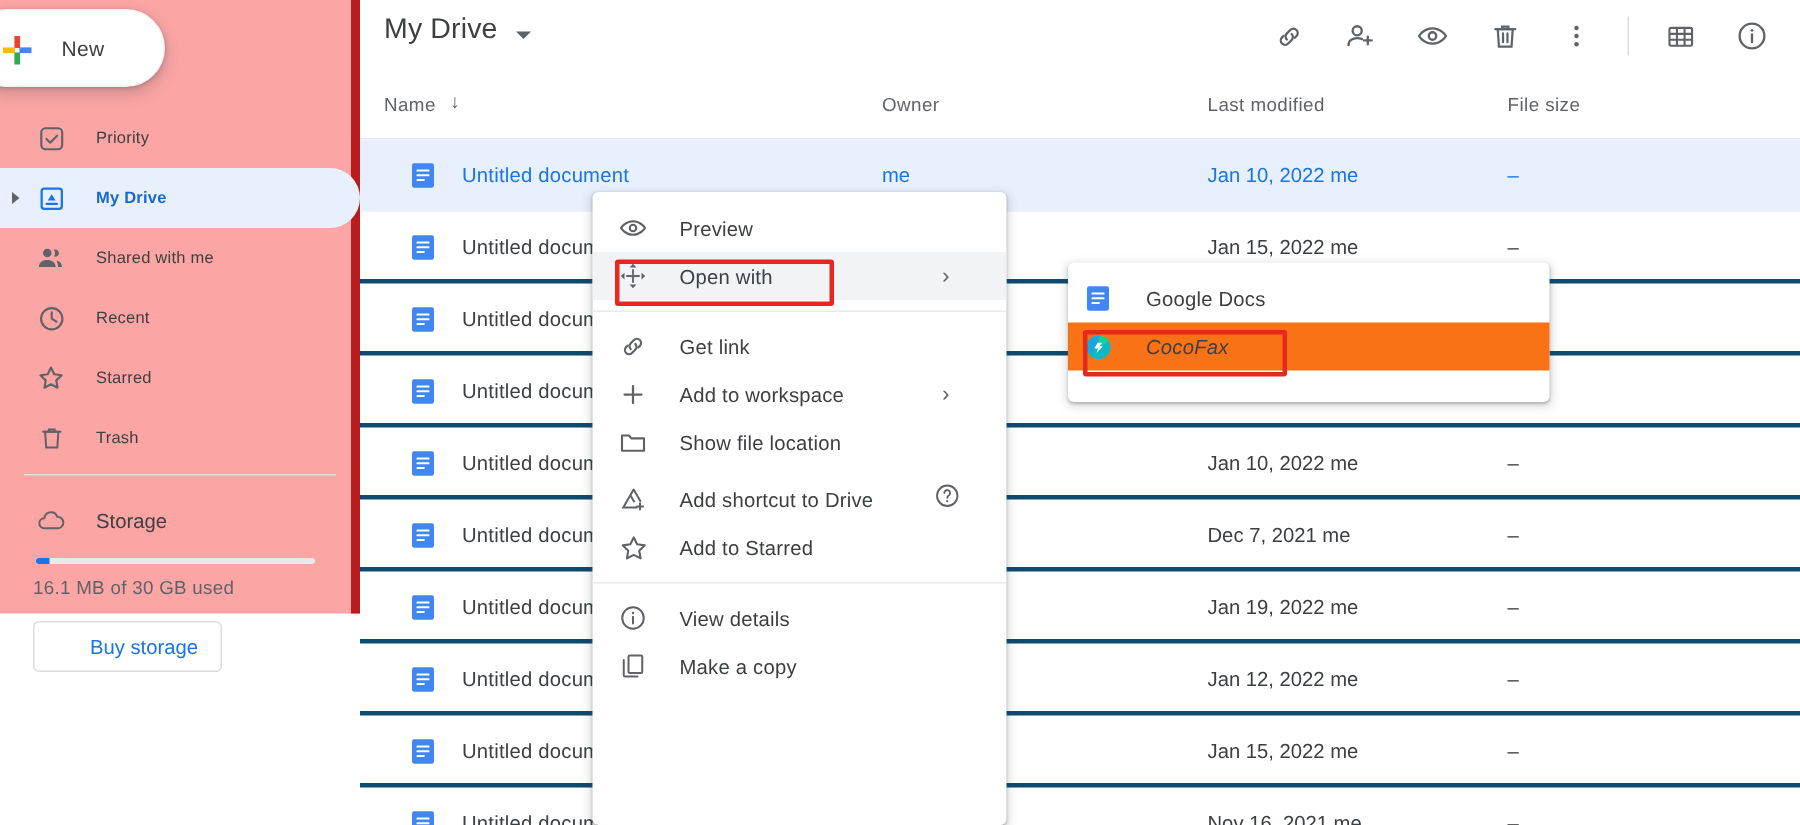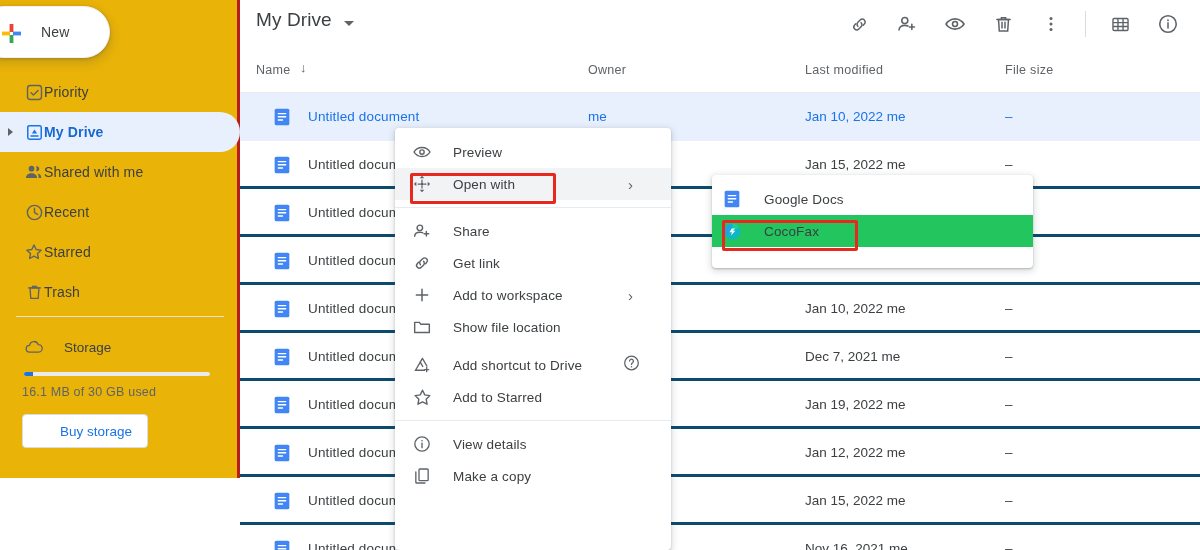--- a/index.html
+++ b/index.html
@@ -8,23 +8,23 @@
     overflow: hidden;
     background: #ffffff;
     font-family: "Liberation Sans", sans-serif;
     -webkit-font-smoothing: antialiased;
   }
   #app { position: relative; width: 1200px; height: 550px; }
 
   
   #sidebar {
     position: absolute; left: 0; top: 0;
-    width: 240px; height: 478px;
-    background: #eab308;
-    border-right: 3px solid #b91c1c;
+    width: 240px; height: 409px;
+    background: #fca5a5;
+    border-right: 6px solid #b91c1c;
   }
   .new-btn {
     position: absolute; left: -22px; top: 6px;
     width: 132px; height: 52px;
     border-radius: 26px;
     background: #fff;
     border: 1px solid #f1f1f1;
     box-shadow: 0 1px 3px rgba(60,64,67,.30), 0 4px 8px 3px rgba(60,64,67,.15);
     display: flex; align-items: center;
     padding-left: 44px;
@@ -46,21 +46,22 @@
     border-bottom-right-radius: 20px;
     cursor: pointer;
     color: #3c4043;
   }
   .nav-item .ico {
     width: 20px; height: 20px;
     display: flex; align-items: center; justify-content: center;
     flex: 0 0 20px;
   }
   .nav-item .lbl {
-    font-size: 14px;
+    margin-left: 20px;
+    font-size: 11px;
     color: #3c4043;
     letter-spacing: .15px;
   }
   .nav-item.active { background: #e8f0fe; }
   .nav-item.active .lbl { color: #1967d2; font-weight: 700; }
   .nav-caret {
     position: absolute; left: 8px; top: 50%;
     transform: translateY(-50%);
     width: 0; height: 0;
     border-left: 5px solid #5f6368;
@@ -211,21 +212,21 @@
     background: #fff;
     border-radius: 4px;
     box-shadow: 0 1px 2px 0 rgba(60,64,67,.3), 0 2px 6px 2px rgba(60,64,67,.15);
     padding-top: 8px;
     z-index: 30;
   }
   .si {
     position: relative; height: 32px;
     display: flex; align-items: center; padding-left: 10px; cursor: pointer;
   }
-  .si.hovered { background: #22c55e; }
+  .si.hovered { background: #f97316; font-style: italic; }
   .si .sico { width: 20px; height: 20px; display:flex; align-items:center; justify-content:center; flex:0 0 20px;}
   .si .slbl { margin-left: 22px; font-size: 13.5px; color: #3c4043; letter-spacing: .15px; }
 </style>
 </head>
 <body>
 
 <div id="app">
 
   <div id="sidebar">
 
@@ -535,30 +536,20 @@
           <svg width="20" height="20" viewBox="0 0 24 24" fill="#5f6368">
             <path d="M12 2.2l2.7 3h-5.4zM12 21.8l-2.7-3h5.4zM2.2 12l3-2.7v5.4zM21.8 12l-3 2.7V9.3z"></path>
             <circle cx="12" cy="12" r="1.5"></circle>
             <path d="M12 7.2v3M12 13.8v3M7.2 12h3M13.8 12h3" stroke="#5f6368" stroke-width="1.5" stroke-linecap="round"></path>
           </svg>
         </span>
         <span class="mlbl">Open with</span>
         <span class="chev">›</span>
       </div>
       <div class="mi-sep"></div>
-      <div class="mi">
-        <span class="mico">
-          <svg width="20" height="20" viewBox="0 0 24 24" fill="none" stroke="#5f6368" stroke-width="1.7" stroke-linecap="round">
-            <circle cx="9.4" cy="8.2" r="3.3"></circle>
-            <path d="M3.2 18.4c0-3.2 2.8-5 6.2-5 1.2 0 2.4.2 3.4.6"></path>
-            <path d="M17.2 12.4v5.6M14.4 15.2h5.6"></path>
-          </svg>
-        </span>
-        <span class="mlbl">Share</span>
-      </div>
       <div class="mi">
         <span class="mico">
           <svg width="20" height="20" viewBox="0 0 24 24" fill="none" stroke="#5f6368" stroke-width="1.7" stroke-linecap="round">
             <path d="M10.2 14.1a3.3 3.3 0 010-4.7l2.6-2.6a3.3 3.3 0 014.7 4.7l-1.3 1.3"></path>
             <path d="M13.8 9.9a3.3 3.3 0 010 4.7l-2.6 2.6a3.3 3.3 0 01-4.7-4.7l1.3-1.3"></path>
           </svg>
         </span>
         <span class="mlbl">Get link</span>
       </div>
       <div class="mi">

